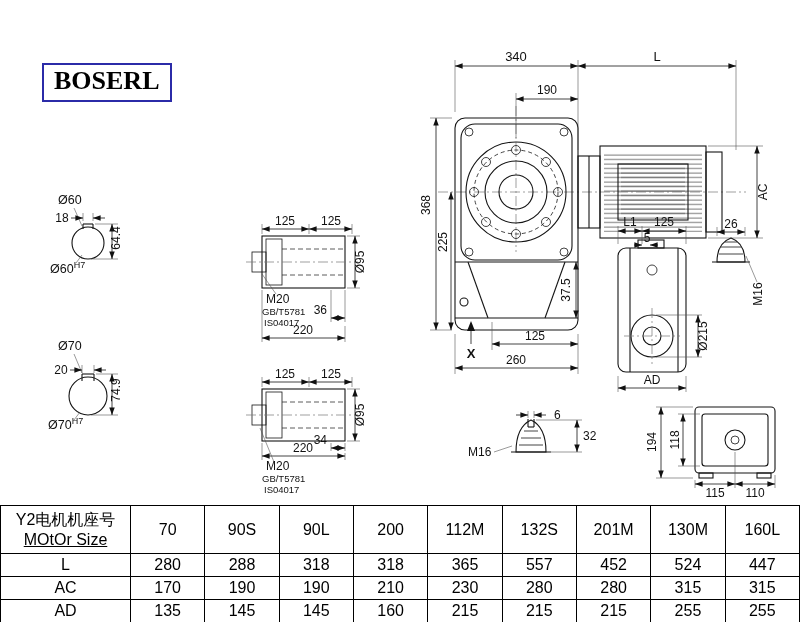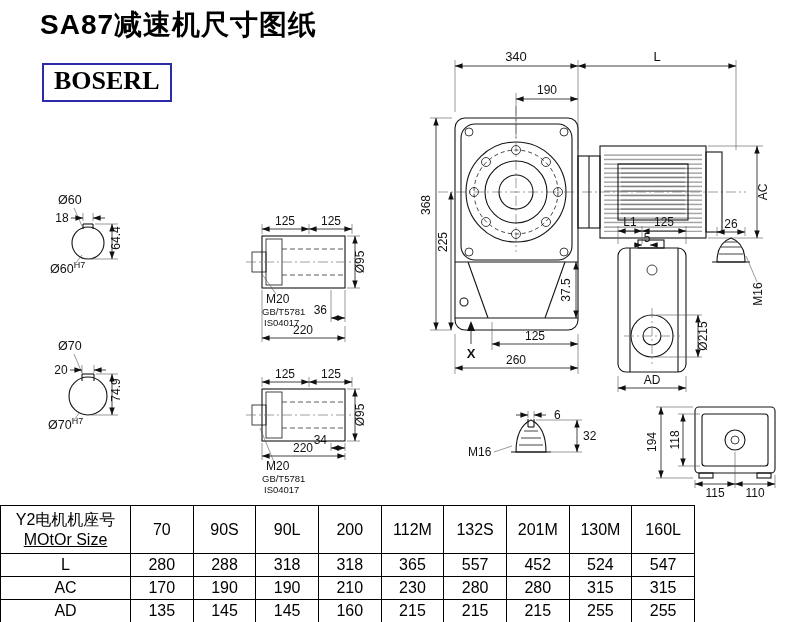--- a/index.html
+++ b/index.html
@@ -21,21 +21,21 @@
 
   svg text { fill:#111; font-family:"Liberation Sans", sans-serif; }
   .dim   { font-size:12px; }
   .dim-b { font-size:13px; }
   .lbl   { font-size:12.5px; }
   .sm    { font-size:9.5px; }
   .sup   { font-size:9px; }
   .bold  { font-weight:bold; font-size:13px; }
 
   
-  #size-table { position:absolute; left:0; top:505px; width:695px; border-collapse:collapse;
+  #size-table { position:absolute; left:0; top:505px; width:800px; border-collapse:collapse;
                 table-layout:fixed; background:#fff; }
   #size-table td, #size-table th { border:1px solid #000; text-align:center; vertical-align:middle;
                 font-size:16px; font-weight:normal; padding:0; height:23px; color:#000; }
   #size-table tr.hdr th, #size-table tr.hdr td { height:48px; }
   .u { text-decoration:underline; }
 </style>
 </head>
 <body>
 
 <div id="stage">
@@ -324,21 +324,20 @@
       <line class="el" x1="695" y1="480" x2="695" y2="488"></line>
       <line class="el" x1="735" y1="452" x2="735" y2="488"></line>
       <line class="el" x1="775" y1="475" x2="775" y2="488"></line>
       <line class="dl" x1="695" y1="484" x2="735" y2="484" marker-start="url(#ma)" marker-end="url(#ma)"></line>
       <line class="dl" x1="735" y1="484" x2="775" y2="484" marker-start="url(#ma)" marker-end="url(#ma)"></line>
       <text class="dim" x="715" y="497" text-anchor="middle">115</text>
       <text class="dim" x="755" y="497" text-anchor="middle">110</text>
     </g>
   </svg>
 
-  <h1 id="title">SA87减速机尺寸图纸</h1>
   <div id="brand">BOSERL</div>
 
   <table id="size-table">
     <colgroup>
         <col style="width:130px">
         <col span="9">
       </colgroup>
     <tbody>
         <tr class="hdr">
       <th>
@@ -358,21 +357,21 @@
     <tr>
       <th>L</th>
       <td>280</td>
       <td>288</td>
       <td>318</td>
       <td>318</td>
       <td>365</td>
       <td>557</td>
       <td>452</td>
       <td>524</td>
-      <td>547</td>
+      <td>447</td>
     </tr>
     <tr>
       <th>AC</th>
       <td>170</td>
       <td>190</td>
       <td>190</td>
       <td>210</td>
       <td>230</td>
       <td>280</td>
       <td>280</td>

